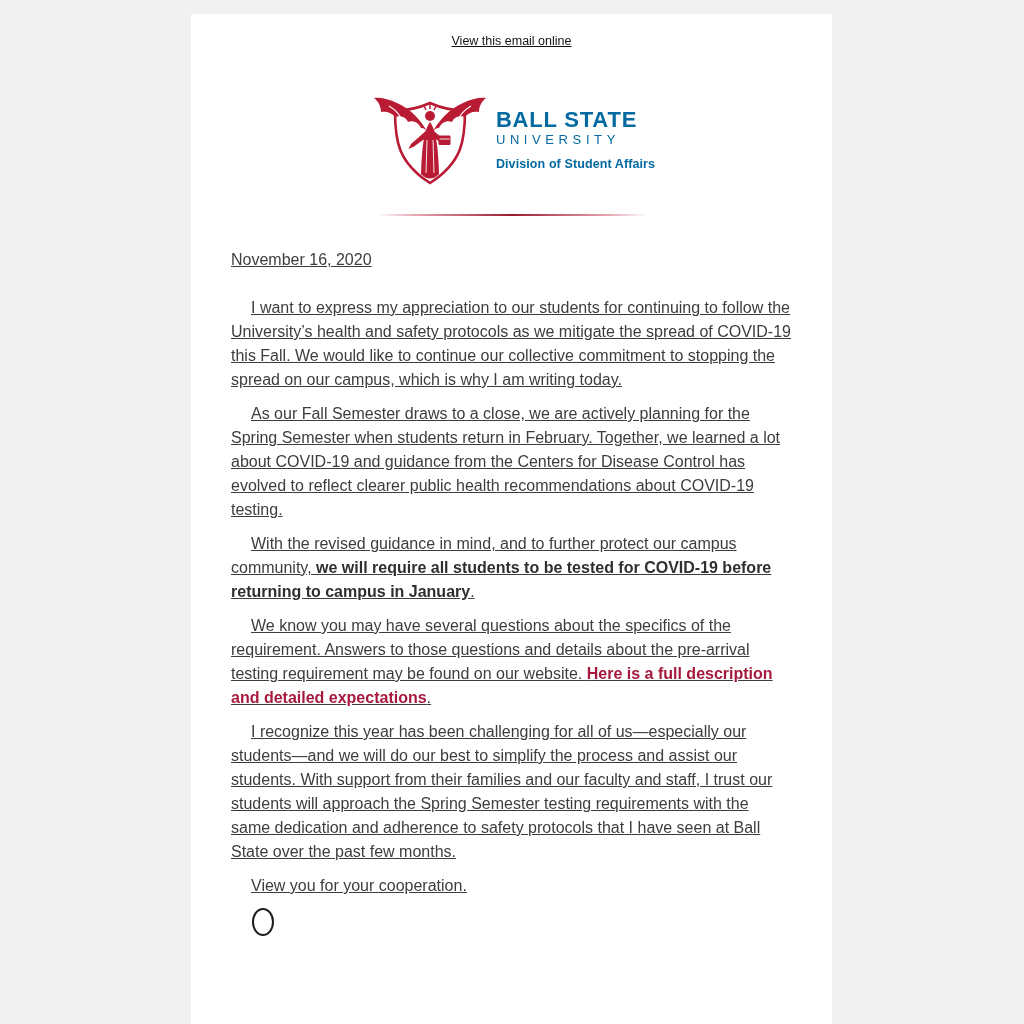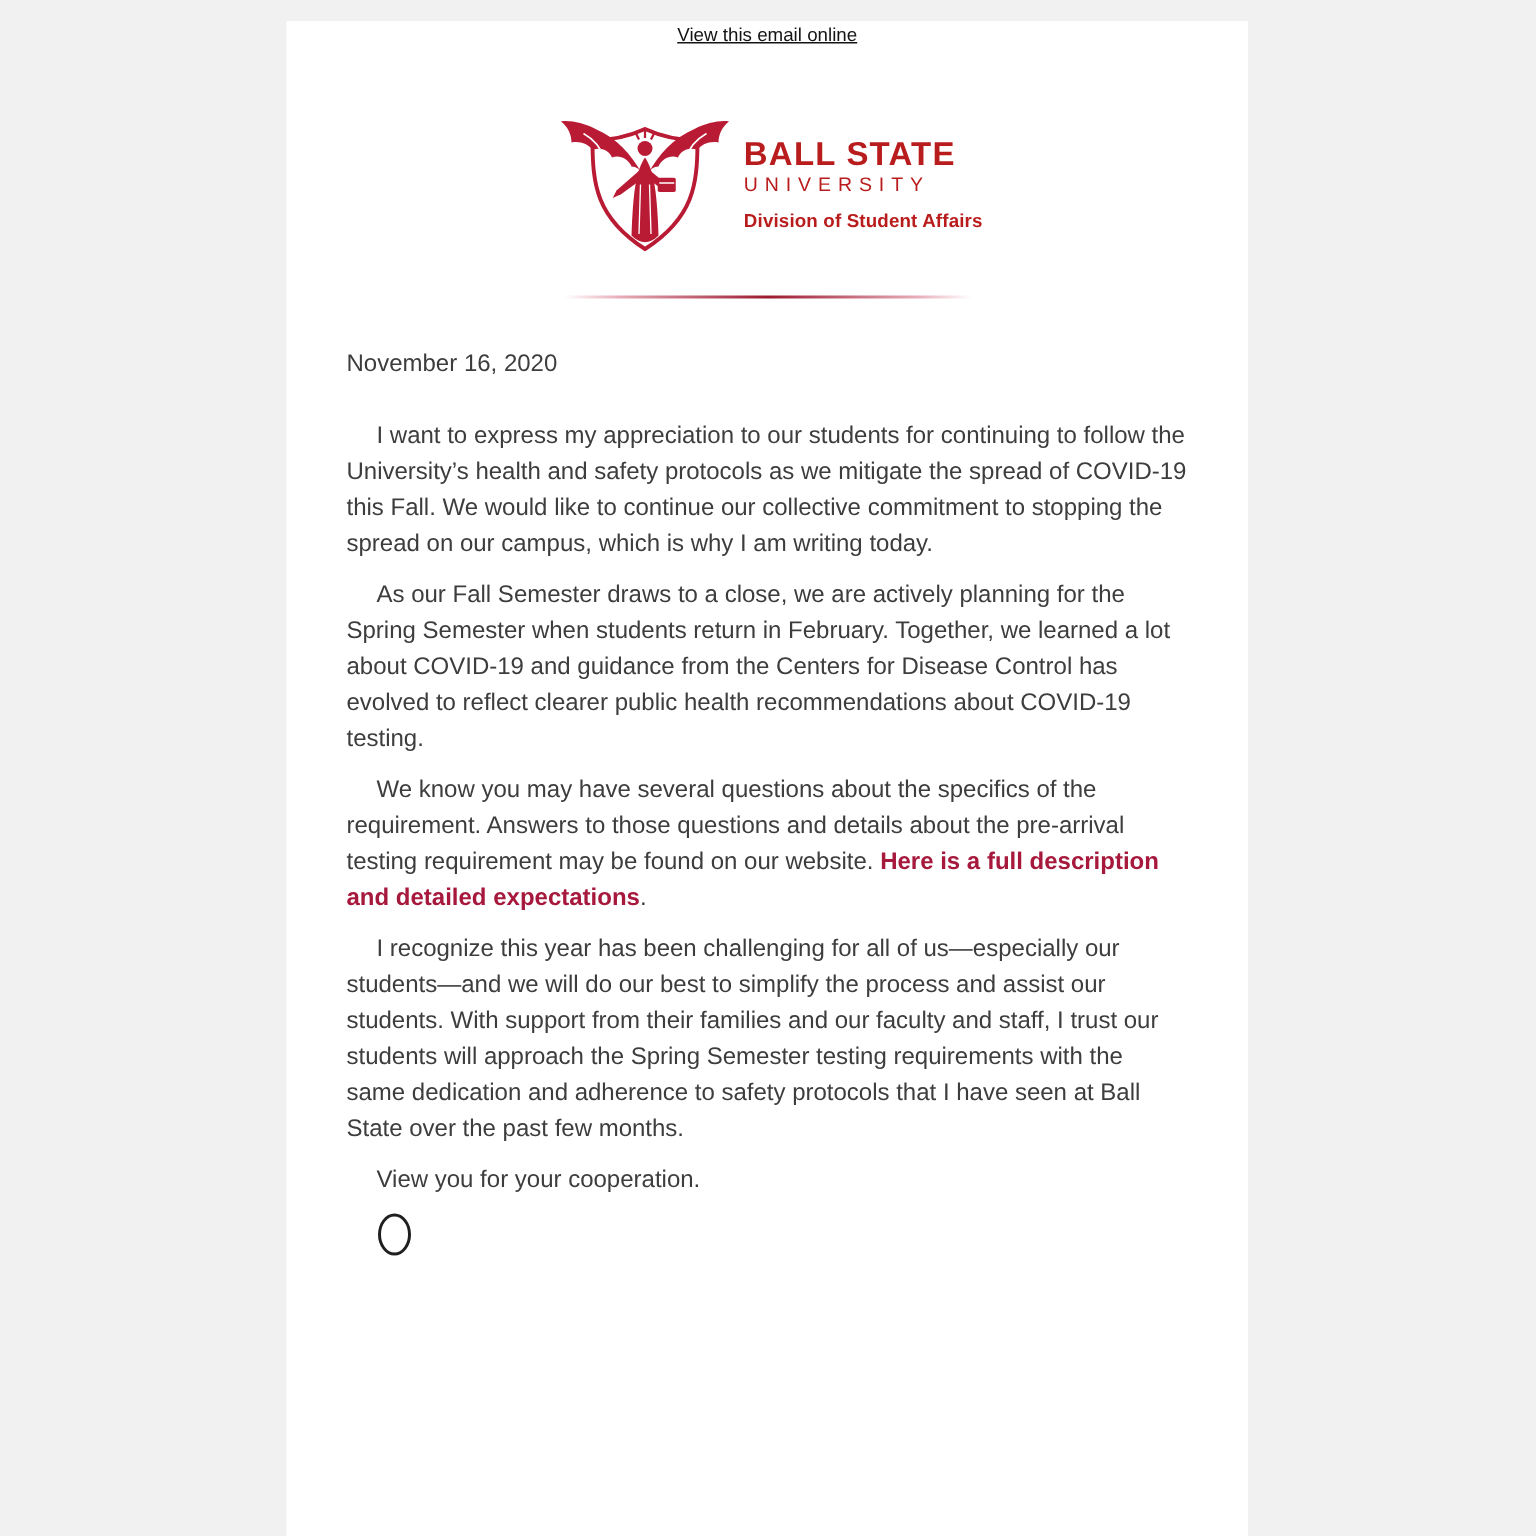--- a/index.html
+++ b/index.html
@@ -11,35 +11,36 @@
     font-family: "Liberation Sans", sans-serif;
   }
   .email-panel {
     position: absolute;
     left: 191px; top: 14px;
     width: 641px; height: 1010px;
     background: #ffffff;
   }
   .view-online-row {
     text-align: center;
+    padding-top: 17px;
   }
   .view-online-row a {
     font-size: 12.5px;
     color: #141414;
     text-decoration: underline;
   }
   .logo-wrap {
     margin-top: 37px;
     height: 112px;
     display: flex;
     justify-content: center;
     align-items: flex-start;
   }
   .emblem { width: 124px; height: 112px; flex: 0 0 auto; }
-  .wordmark { margin-left: 4px; padding-top: 22px; color: #b91c1c; }
+  .wordmark { margin-left: 4px; padding-top: 22px; color: #0369a1; }
   .brand-line1 {
     font-size: 22px; font-weight: 800; letter-spacing: 0.8px; line-height: 1.1;
   }
   .brand-line2 {
     font-size: 13px; font-weight: 500; letter-spacing: 4.6px; line-height: 1.25;
   }
   .brand-line3 {
     font-size: 12.5px; font-weight: 700; margin-top: 9px; letter-spacing: 0.1px;
   }
   .header-divider {
@@ -51,20 +52,21 @@
       rgba(186,12,47,0.35) 14%,
       #9b1b31 50%,
       rgba(186,12,47,0.35) 86%,
       rgba(186,12,47,0) 100%);
   }
   .letter {
     padding: 32px 41px 0 40px;
     font-size: 16px;
     line-height: 24px;
     color: #3d3d3d;
+    text-decoration: underline;
   }
   .letter-date { margin: 0 0 24px 0; }
   .salutation { margin: 0 0 10px 0; }
   p.para { margin: 0 0 10px 0; text-indent: 20px; }
   .req-bold { font-weight: 700; color: #2f2f2f; }
   a.details-link {
     font-weight: 700;
     color: #a6193c;
     text-decoration: none;
   }
@@ -120,20 +122,21 @@
   <div class="header-divider"></div>
 
   <div class="letter">
     <div class="letter-date">November 16, 2020</div>
 
 
     <p class="para">I want to express my appreciation to our students for continuing to follow the University’s health and safety protocols as we mitigate the spread of COVID-19 this Fall.  We would like to continue our collective commitment to stopping the spread on our campus, which is why I am writing today.</p>
 
     <p class="para">As our Fall Semester draws to a close, we are actively planning for the Spring Semester when students return in February. Together, we learned a lot about COVID-19 and guidance from the Centers for Disease Control has evolved to reflect clearer public health recommendations about COVID-19 testing.</p>
 
+    <p class="para"><span>With the revised guidance in mind, and to further protect our campus community, </span><span class="req-bold">we will require all students to be tested for COVID-19 before returning to campus in January</span><span>.</span></p>
 
     <p class="para"><span>We know you may have several questions about the specifics of the requirement. Answers to those questions and details about the pre-arrival testing requirement may be found on our website. </span><a href="#" class="details-link">Here is a full description and detailed expectations</a><span>.</span></p>
 
     <p class="para">I recognize this year has been challenging for all of us—especially our students—and we will do our best to simplify the process and assist our students. With support from their families and our faculty and staff, I trust our students will approach the Spring Semester testing requirements with the same dedication and adherence to safety protocols that I have seen at Ball State over the past few months.</p>
 
     <p class="para">View you for your cooperation.</p>
 
 
     <div class="signature-stroke"></div>
   </div>

